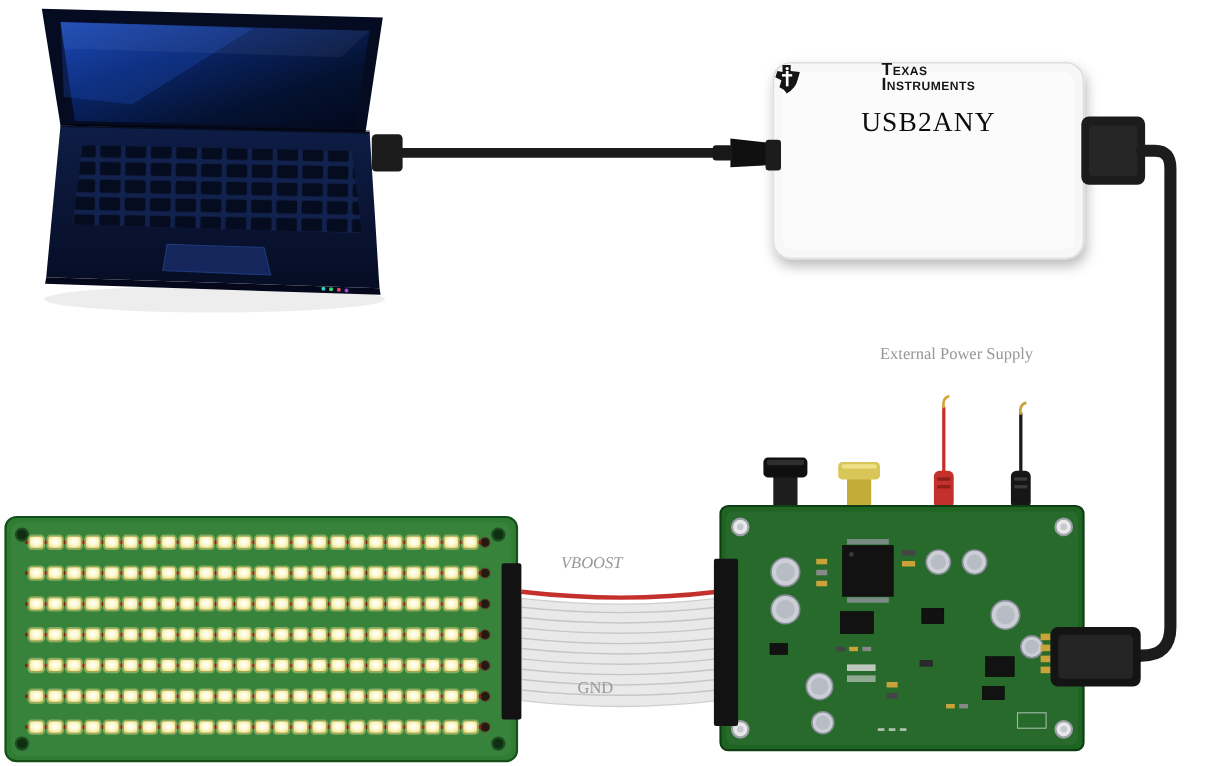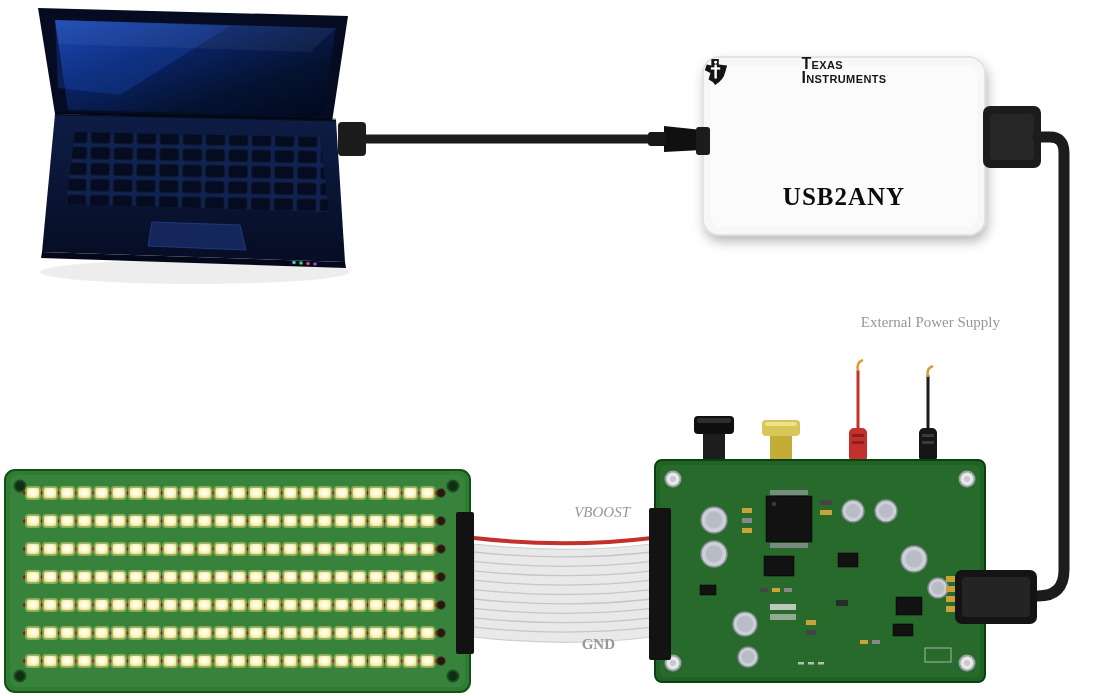--- a/index.html
+++ b/index.html
@@ -13,31 +13,31 @@
   .cable{stroke:var(--cable-black,#1c1c1c);fill:none;stroke-linecap:round;}
   .blk{fill:var(--cable-black,#1c1c1c);}
   .red-f{fill:var(--probe-red,#c4302b);}
   .red-s{stroke:var(--probe-red,#c4302b);fill:none;}
   .gold{fill:#c9a23a;}
   .chip{fill:#121212;stroke:#000;stroke-width:.5;}
   .cap-o{fill:#ccd0d6;stroke:#868c94;stroke-width:1.5;}
   .cap-i{fill:#b8bdc5;}
   
   .adapter-label{left:703px;top:57px;width:282px;height:154px;display:flex;flex-direction:column;
-                 align-items:center;justify-content:space-between;gap:13px;}
+                 align-items:center;justify-content:flex-start;gap:13px;}
   .logo-row{display:flex;align-items:center;gap:9px;}
   .brand{font-variant:small-caps;font-weight:700;font-size:16px;line-height:14px;
          letter-spacing:.4px;color:#161616;}
-  .model{font-family:"Liberation Serif",serif;font-weight:700;font-size:25px;
+  .model{font-family:"Liberation Serif",serif;font-weight:400;font-size:25px;
          letter-spacing:1px;color:#0c0c0c;}
   
-  .anno{font-family:"Liberation Serif",serif;font-size:15px;color:#979797;text-align:right;}
+  .anno{font-family:"Liberation Serif",serif;font-size:15px;color:#979797;text-align:left;}
   .anno.eps{left:800px;top:314px;width:200px;}
   .anno.vboost{left:510px;top:504px;width:120px;font-style:italic;}
-  .anno.gnd{left:525px;top:636px;width:90px;font-weight:bold;}
+  .anno.gnd{left:525px;top:618px;width:90px;}
 </style>
 </head>
 <body>
 
 <div class="scene">
 
 <svg width="1100" height="696" viewBox="0 0 1100 696" xmlns="http://www.w3.org/2000/svg">
   <defs>
     <linearGradient id="screenGrad" x1="0" y1="0" x2="1" y2="1">
       <stop offset="0" stop-color="#1845b0"></stop>

